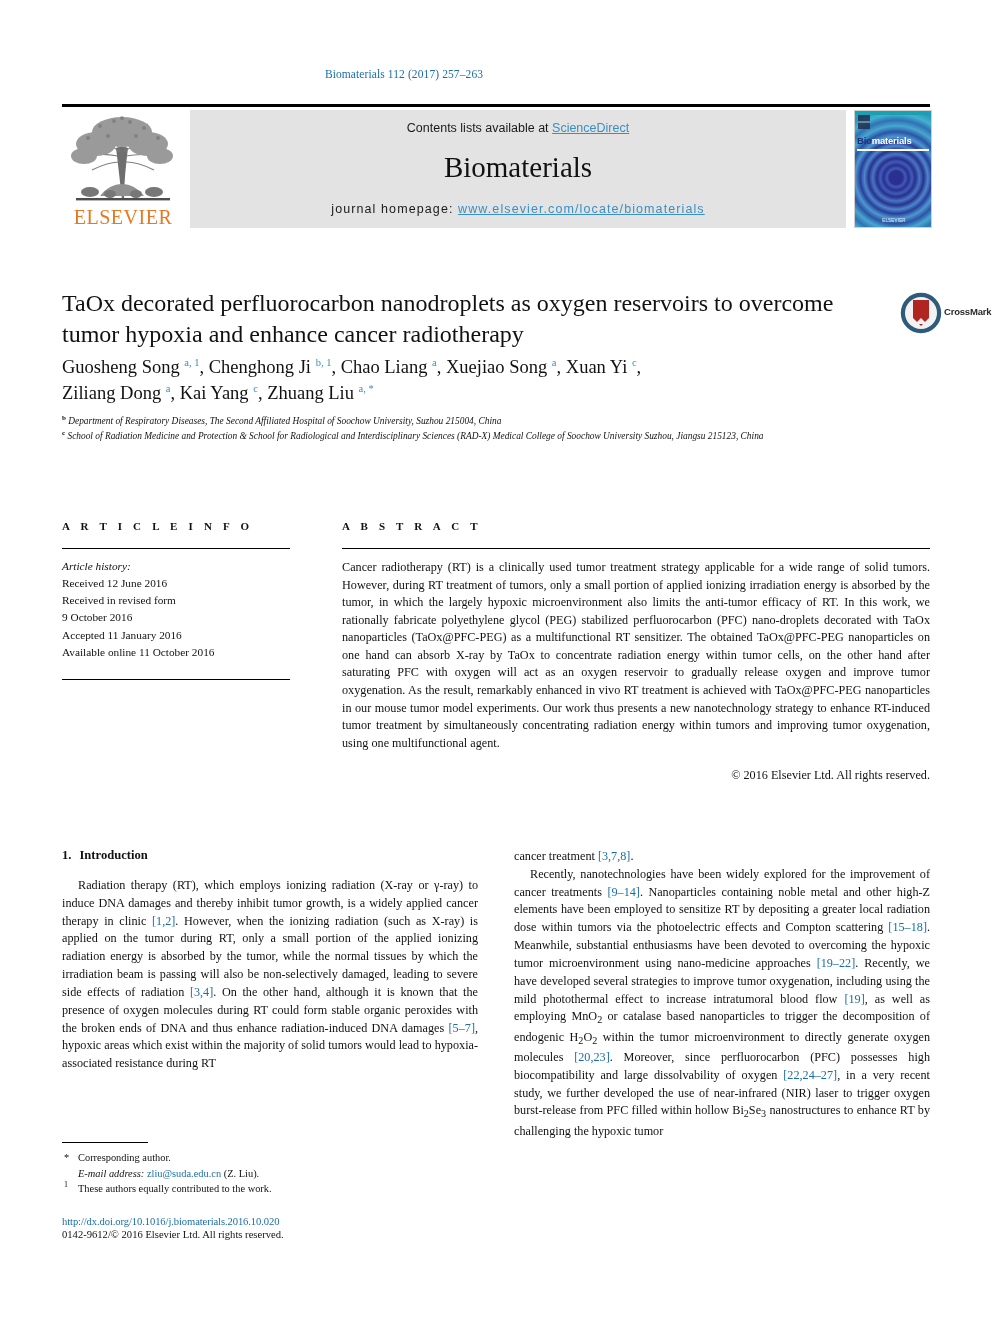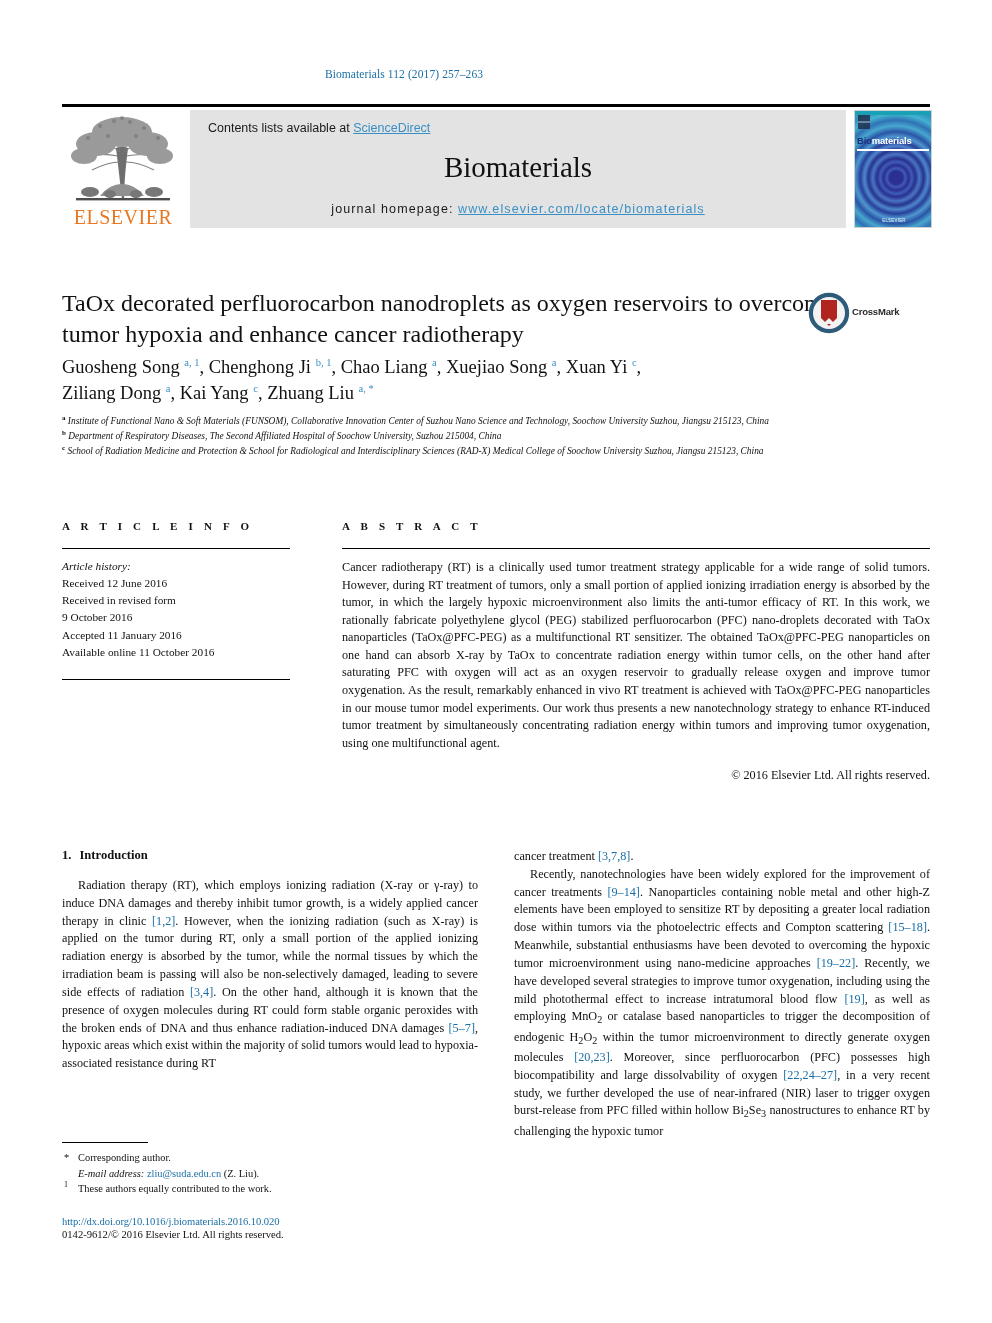--- a/index.html
+++ b/index.html
@@ -76,24 +76,24 @@
     position: absolute;
     left: 128px; top: 6px;
     width: 656px;
     height: 118px;
     background: #e3e3e3;
   }
   .contents-line {
     position: absolute;
     left: 0; top: 11px;
     width: 656px;
+    text-align: center;
     font-family: "Liberation Sans", sans-serif;
     font-size: 12.5px;
     color: #1a1a1a;
-    margin-left: 18px;
   }
   .contents-line .sd {
     color: #3a8fc4;
   }
   .journal-name {
     position: absolute;
     left: 0; top: 41px;
     width: 656px;
     text-align: center;
     font-family: "Liberation Serif", serif;
@@ -189,21 +189,21 @@
   .article-title {
     font-family: "Liberation Serif", serif;
     font-size: 24px;
     line-height: 1.28;
     color: #111;
     font-weight: normal;
     margin: 0;
   }
   .crossmark {
     position: absolute;
-    left: 808px; top: 292px;
+    left: 900px; top: 292px;
     width: 86px;
     height: 44px;
   }
   .crossmark svg { position:absolute; left:0; top:0; }
   .crossmark-label {
     position: absolute;
     left: 44px; top: 14px;
     font-family: "Liberation Sans", sans-serif;
     font-size: 9.5px;
     font-weight: bold;
@@ -485,21 +485,20 @@
       <path d="M13 8 h16 v18 l-8 8 l-8 -8 Z" fill="#b0251f"></path>
       <path d="M21 26 l-6 6 h12 Z" fill="#f2f2f2"></path>
       <circle cx="21" cy="21" r="19" fill="none" stroke="#2f5b7a" stroke-width="2.4"></circle>
     </svg>
     <div class="crossmark-label">CrossMark</div>
   </div>
 
   <div class="authors"><span>Guosheng Song </span><sup>a, 1</sup><span>, </span><span>Chenghong Ji </span><sup>b, 1</sup><span>, </span><span>Chao Liang </span><sup>a</sup><span>, </span><span>Xuejiao Song </span><sup>a</sup><span>, </span><span>Xuan Yi </span><sup>c</sup><span>,</span><br><span>Ziliang Dong </span><sup>a</sup><span>, </span><span>Kai Yang </span><sup>c</sup><span>, </span><span>Zhuang Liu </span><sup>a, *</sup></div>
 
   <div class="affils">
-      <div><sup>a</sup><span> Institute of Functional Nano &amp; Soft Materials (FUNSOM), Collaborative Innovation Center of Suzhou Nano Science and Technology, Soochow University Suzhou, Jiangsu 215123, China</span></div>
       <div><sup>b</sup><span> Department of Respiratory Diseases, The Second Affiliated Hospital of Soochow University, Suzhou 215004, China</span></div>
       <div><sup>c</sup><span> School of Radiation Medicine and Protection &amp; School for Radiological and Interdisciplinary Sciences (RAD-X) Medical College of Soochow University Suzhou, Jiangsu 215123, China</span></div>
     </div>
 
   <div class="info-col">
     <div class="sec-head">A R T I C L E  I N F O</div>
     <div class="info-rule"></div>
     <div class="info-body">
       <i>Article history:</i><br>
       <span>Received 12 June 2016</span><br>

